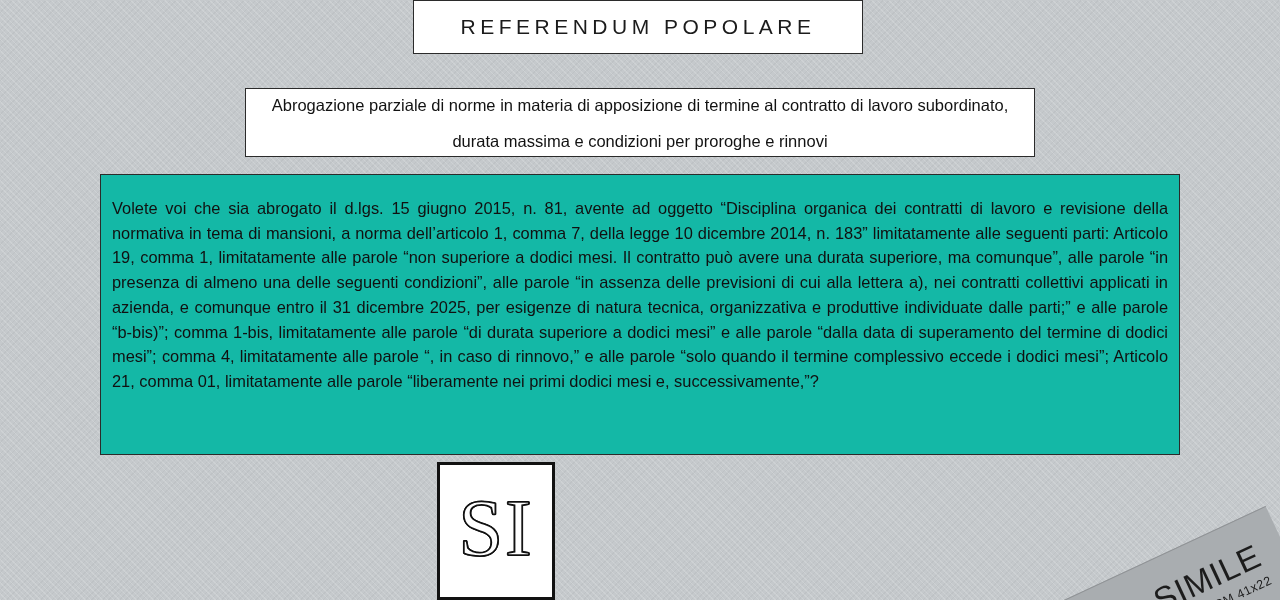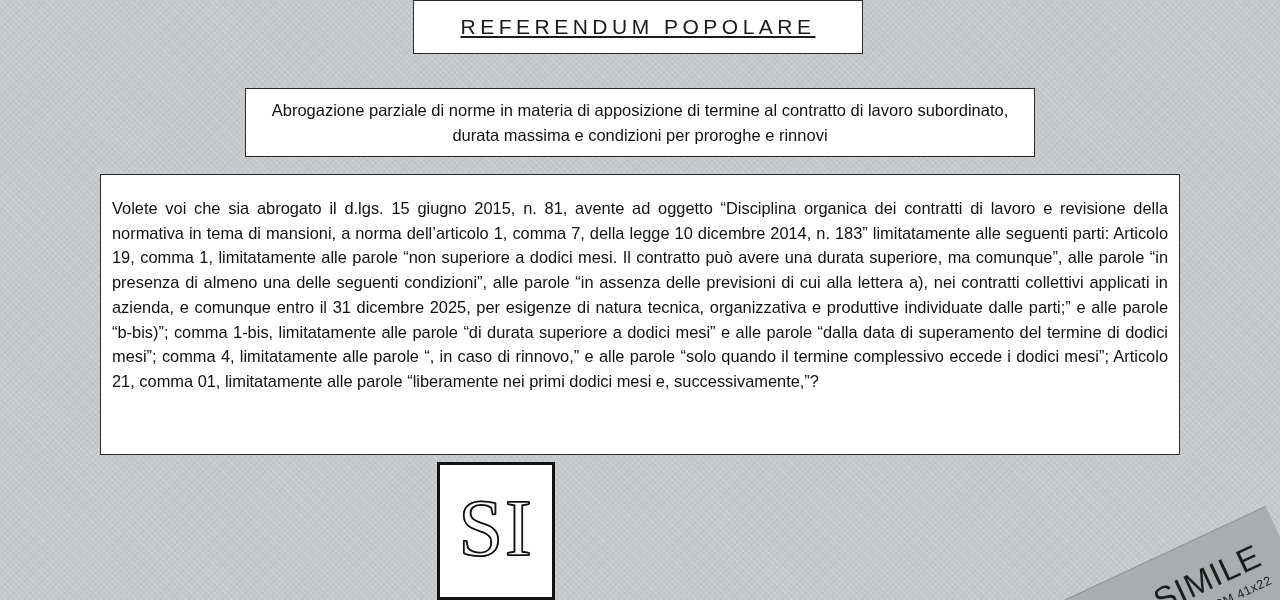--- a/index.html
+++ b/index.html
@@ -40,51 +40,50 @@
     display: flex;
     align-items: center;
     justify-content: center;
   }
   .title-box .title-text {
     font-size: 21px;
     letter-spacing: 4.5px;
     color: #1b1b1b;
     font-weight: 400;
     white-space: nowrap;
-    text-decoration: underline;
   }
 
   .subject-box {
     position: absolute;
     left: 245px;
     top: 88px;
     width: 790px;
     height: 69px;
     background: #ffffff;
     border: 1px solid #2b2b2b;
     box-sizing: border-box;
     display: flex;
     align-items: center;
     justify-content: center;
     padding: 4px 14px;
   }
   .subject-box .subject-text {
     font-size: 16.5px;
-    line-height: 25px;
+    line-height: 36px;
     color: #121212;
     text-align: center;
   }
 
   .question-box {
     position: absolute;
     left: 100px;
     top: 174px;
     width: 1080px;
     height: 281px;
-    background: #ffffff;
+    background: #14b8a6;
     border: 1px solid #2b2b2b;
     box-sizing: border-box;
     padding: 21px 11px 10px 11px;
   }
   .question-box .question-text {
     font-size: 16.4px;
     line-height: 24.7px;
     color: #111111;
     text-align: justify;
     text-justify: inter-word;

